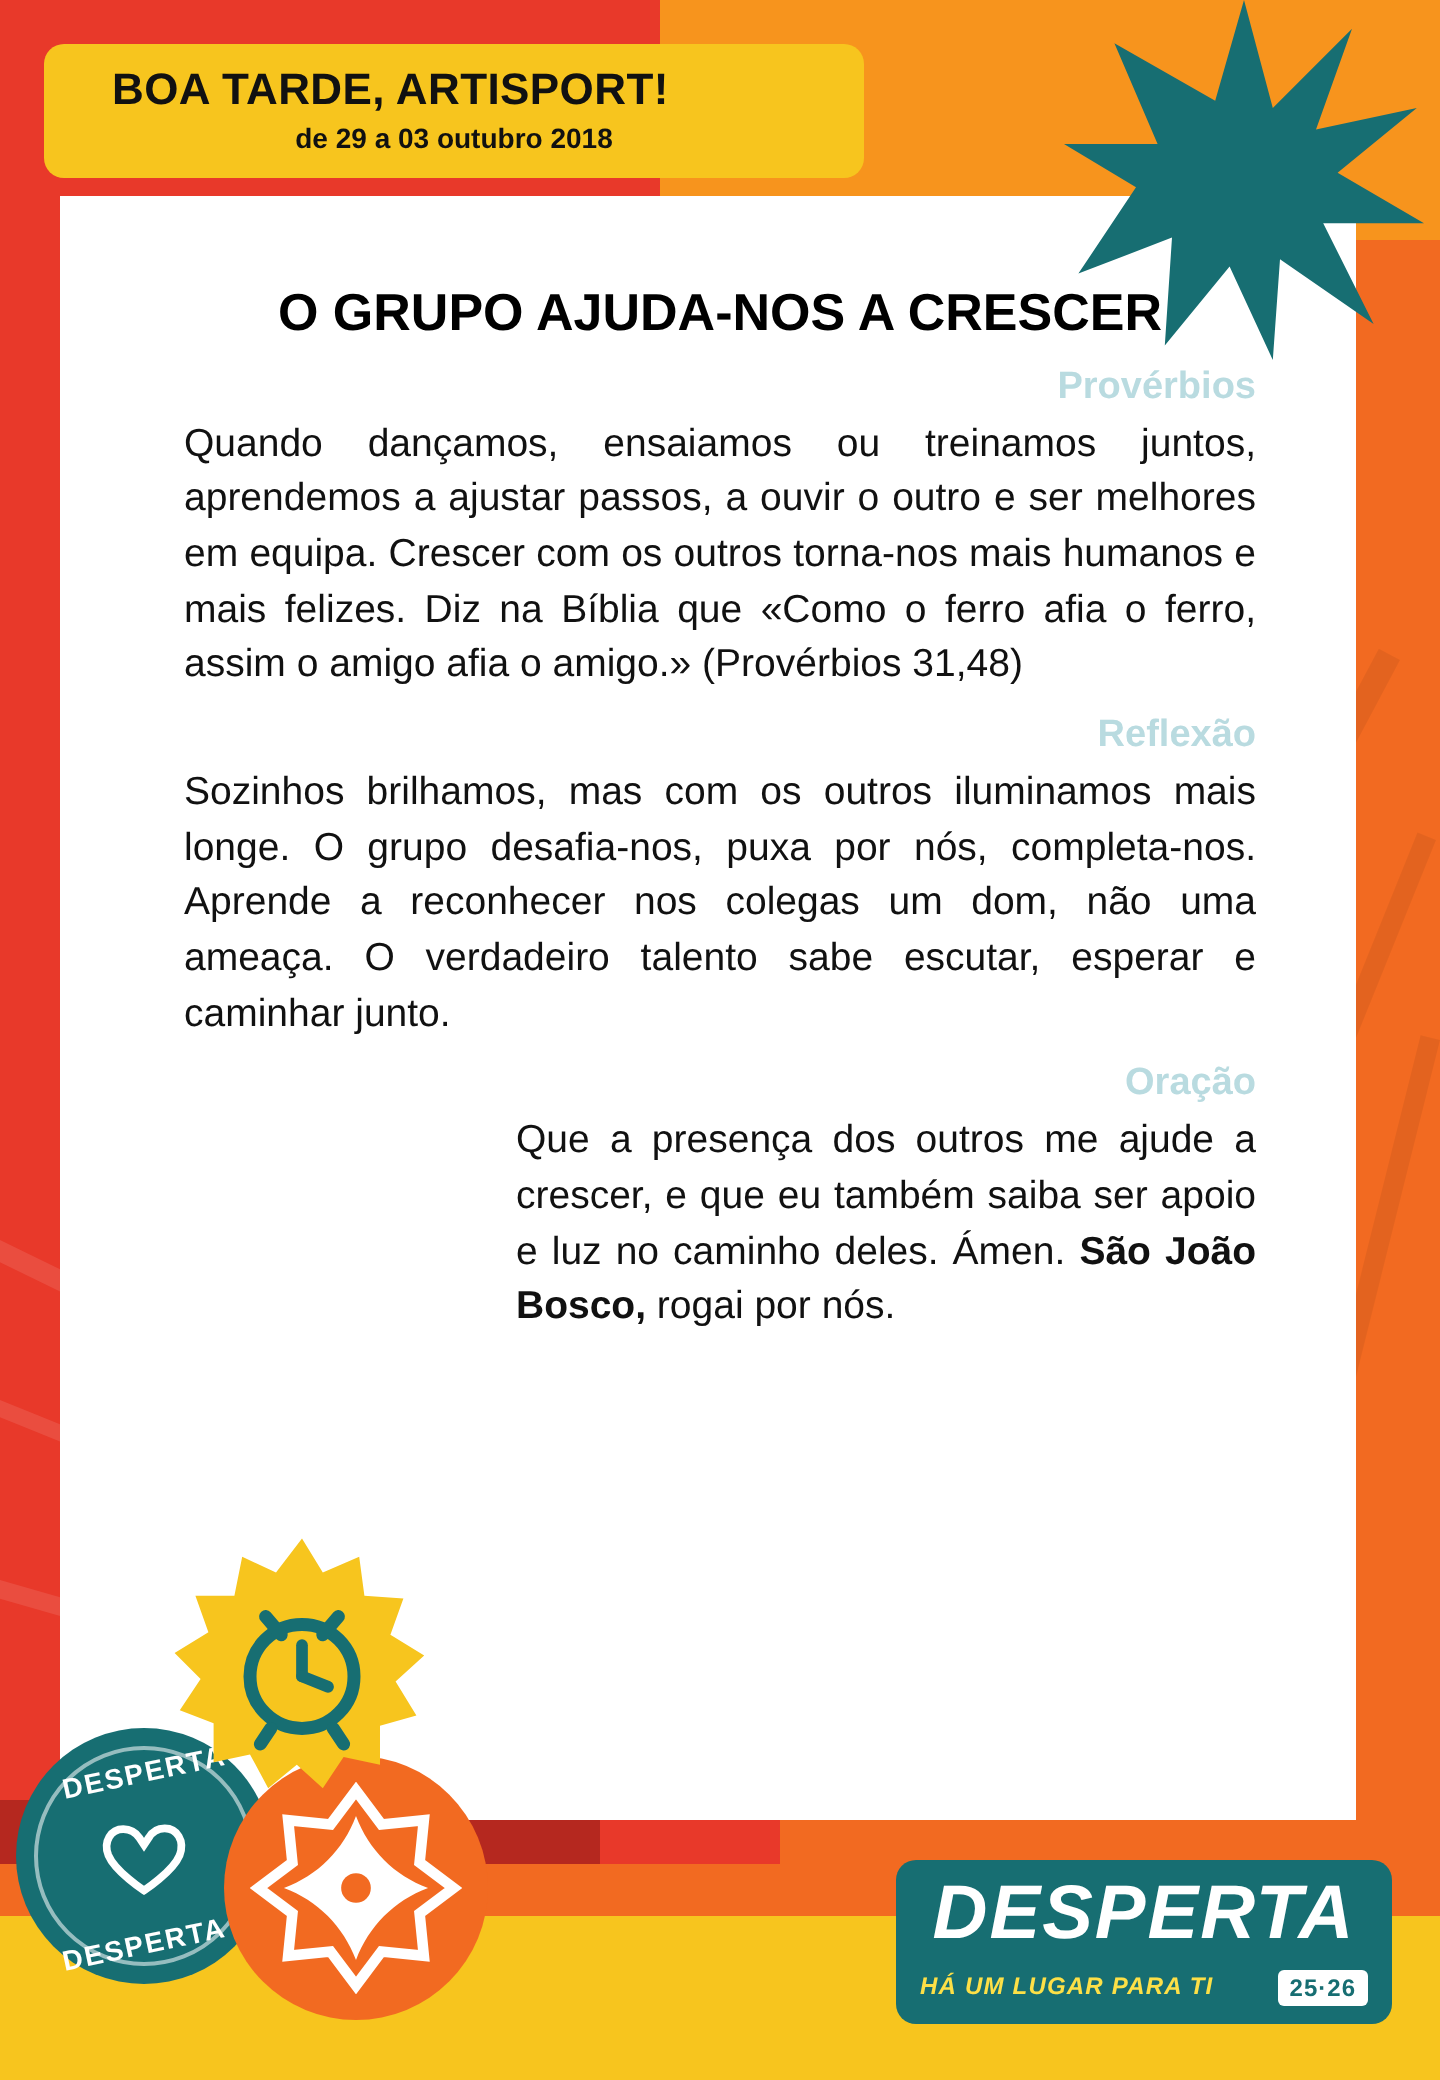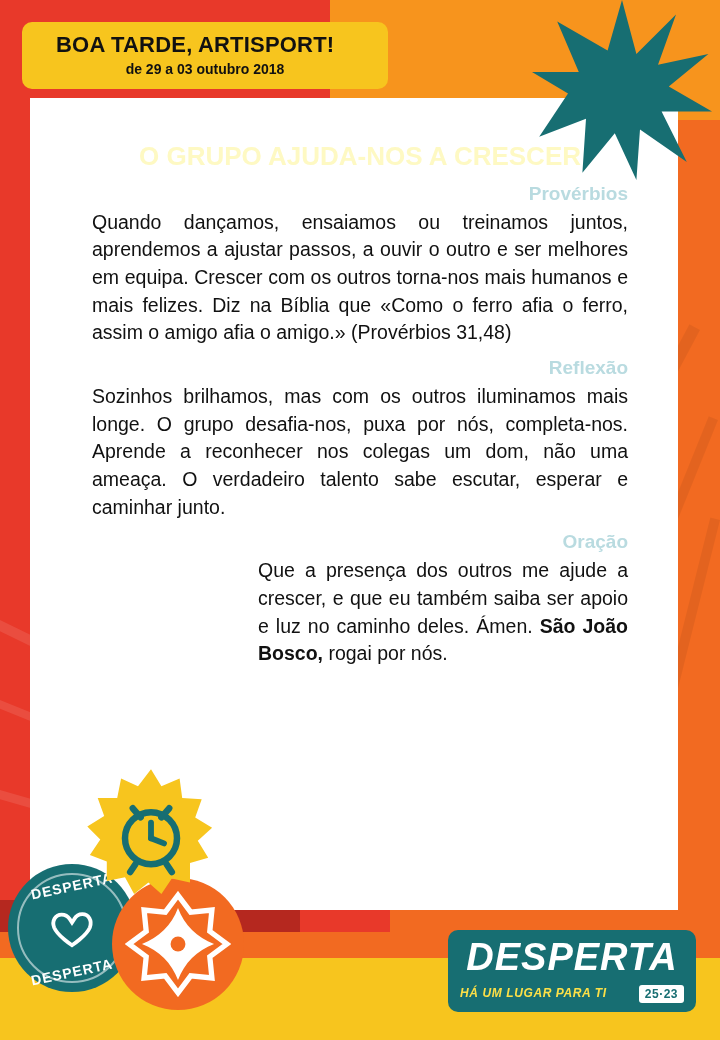--- a/index.html
+++ b/index.html
@@ -101,21 +101,21 @@
     height: 812px;
     background: #ffffff;
     z-index: 3;
   }
 
   
   .header-banner {
     position: absolute;
     left: 22px;
     top: 22px;
-    width: 366px;
+    width: 410px;
     padding: 10px 14px 12px 14px;
     background: #f7c51e;
     border-radius: 10px;
     z-index: 6;
     text-align: center;
     box-sizing: border-box;
   }
   .header-title {
     font-size: 22px;
     font-weight: bold;
@@ -136,21 +136,21 @@
   .content {
     position: absolute;
     left: 92px;
     top: 140px;
     width: 536px;
     z-index: 7;
   }
   .main-title {
     font-size: 26px;
     font-weight: bold;
-    color: #fef9c3;
+    color: #000000;
     text-align: center;
     line-height: 1.25;
     margin: 0 0 6px 0;
   }
   .section-label {
     font-size: 19px;
     font-weight: bold;
     color: #b9dbe0;
     text-align: right;
     margin: 10px 0 4px 0;
@@ -361,16 +361,16 @@
         <circle cx="50" cy="50" r="9" fill="#ffffff"></circle>
         <path d="M50 16 C56 32 68 44 84 50 C68 56 56 68 50 84 C44 68 32 56 16 50 C32 44 44 32 50 16 Z" fill="#ffffff"></path>
         <circle cx="50" cy="50" r="7" fill="#f26a21"></circle>
       </svg>
     </div>
   </div>
 
   <div class="logo-box">
     <div class="logo-word">DESPERTA</div>
     <div class="logo-sub">HÁ UM LUGAR PARA TI</div>
-    <div class="logo-chip">25·23</div>
+    <div class="logo-chip">25·26</div>
   </div>
 
 </div>
 
 </body></html>

